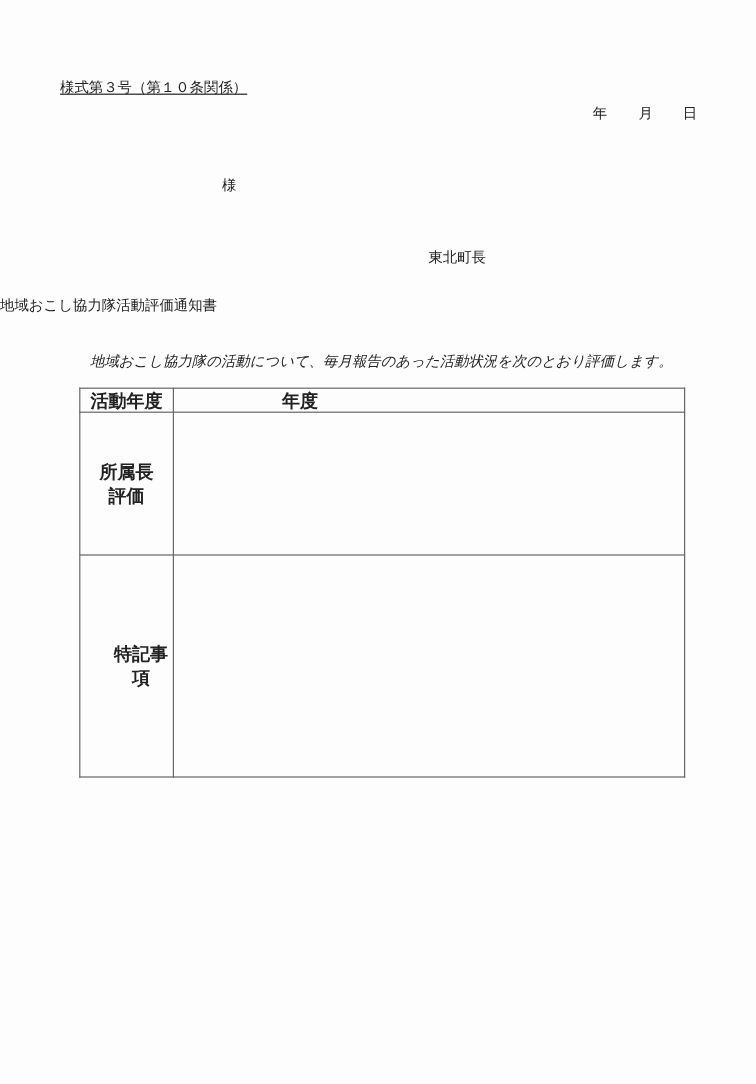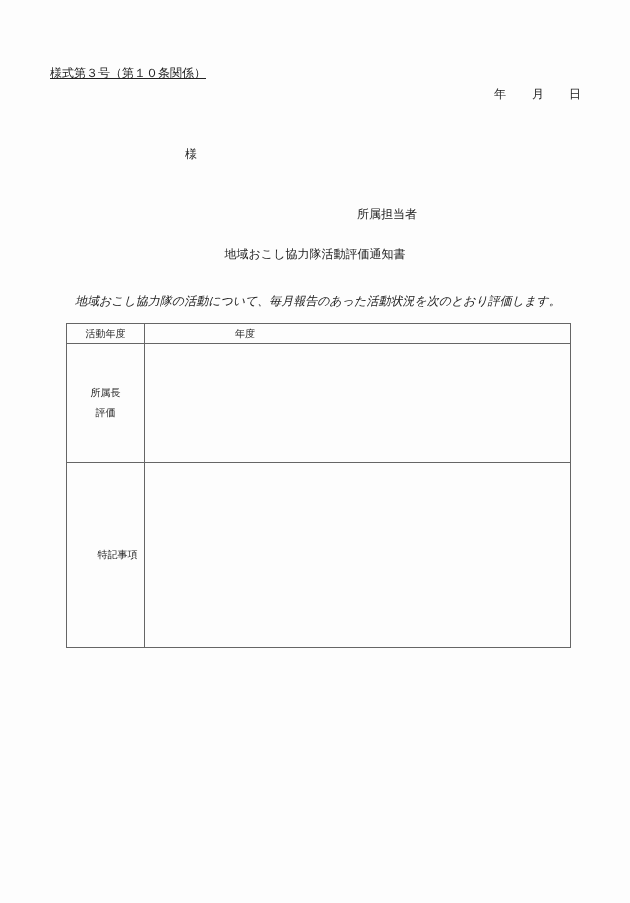--- a/index.html
+++ b/index.html
@@ -11,36 +11,37 @@
       color: #222;
       font-size: 12px;
       overflow: hidden;
     }
     .abs { position: absolute; white-space: nowrap; line-height: 14px; }
     .form-no { left: 50px; top: 66px; text-decoration: underline; }
     .date { top: 87px; left: 494px; }
     .date span { position: absolute; top: 0; }
     .recipient { left: 185px; top: 147px; }
     .issuer { left: 357px; top: 207px; }
-    .doc-title { left: 0; width: 630px; text-align: center; top: 247px; }
+    .doc-title { left: 0; width: 630px; text-align: left; top: 247px; }
     .doc-title span { position: relative; left: 0; }
     .body-text { left: 75px; top: 294px; font-style: italic; }
     table.eval {
       position: absolute;
       left: 66px; top: 323px;
       width: 505px;
       border-collapse: collapse;
       table-layout: fixed;
     }
     table.eval td {
       border: 1px solid #666;
       padding: 0;
       vertical-align: middle;
-      font-size: 10px;
+      font-size: 15px;
       line-height: 20px;
+      font-weight: bold;
     }
     td.label { width: 77px; text-align: center; }
     td.year-cell { position: relative; }
     td.year-cell span { position: absolute; left: 90px; top: 2px; line-height: 16px; }
     tr.hdr td { height: 19px; line-height: 18px; }
     tr.r1 td { height: 158px; }
     tr.r2 td { height: 118px; }
     tr.r3 td { height: 184px; padding-left: 24px; }
     .field { width: 100%; height: 100%; }
   </style>
@@ -50,21 +51,21 @@
 <div class="abs form-no">様式第３号（第１０条関係）</div>
 
 <div class="abs date">
   <span style="left:0px">年</span>
   <span style="left:38px">月</span>
   <span style="left:75px">日</span>
 </div>
 
 <div class="abs recipient">様</div>
 
-<div class="abs issuer">所属担当者</div>
+<div class="abs issuer">東北町長</div>
 
 <div class="abs doc-title">
   <span>地域おこし協力隊活動評価通知書</span>
 </div>
 
 <div class="abs body-text">地域おこし協力隊の活動について、毎月報告のあった活動状況を次のとおり評価します。</div>
 
 <table class="eval">
   <tbody>
       <tr class="hdr">

